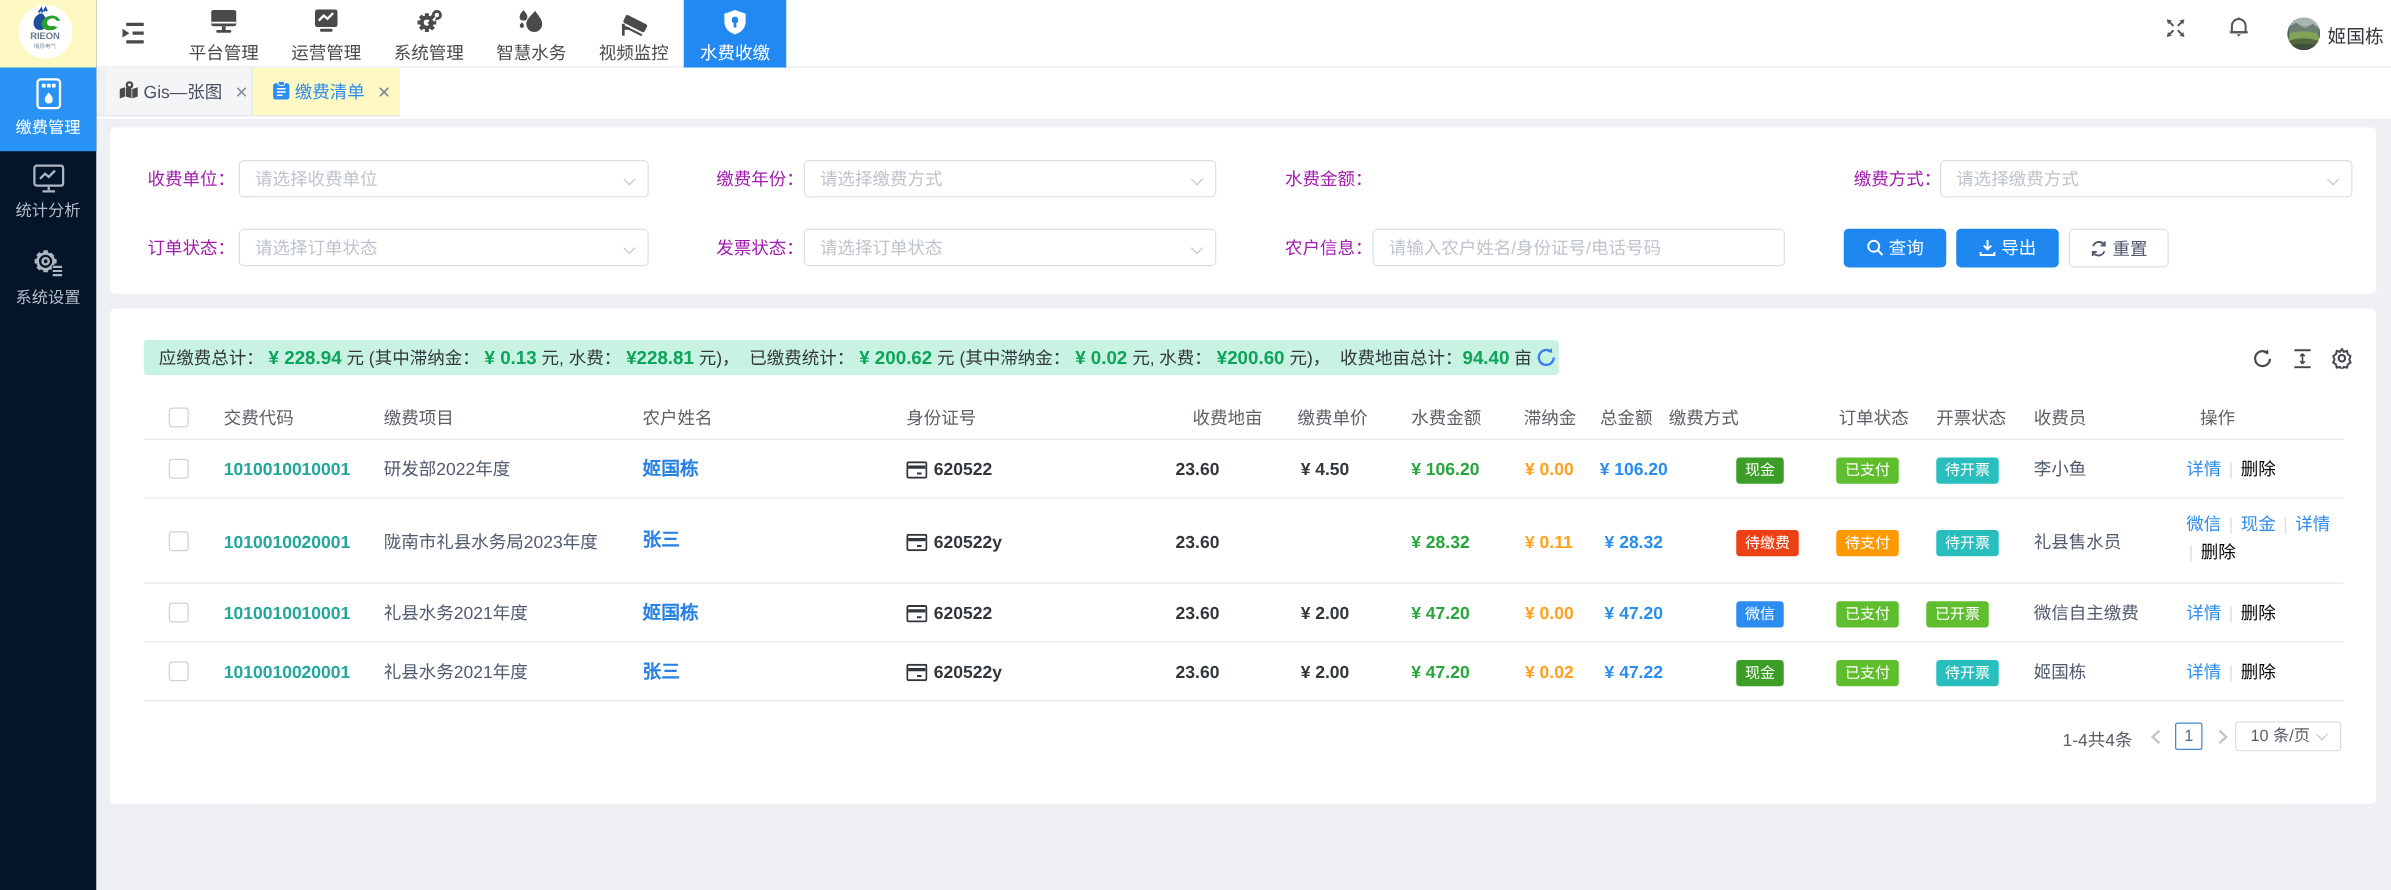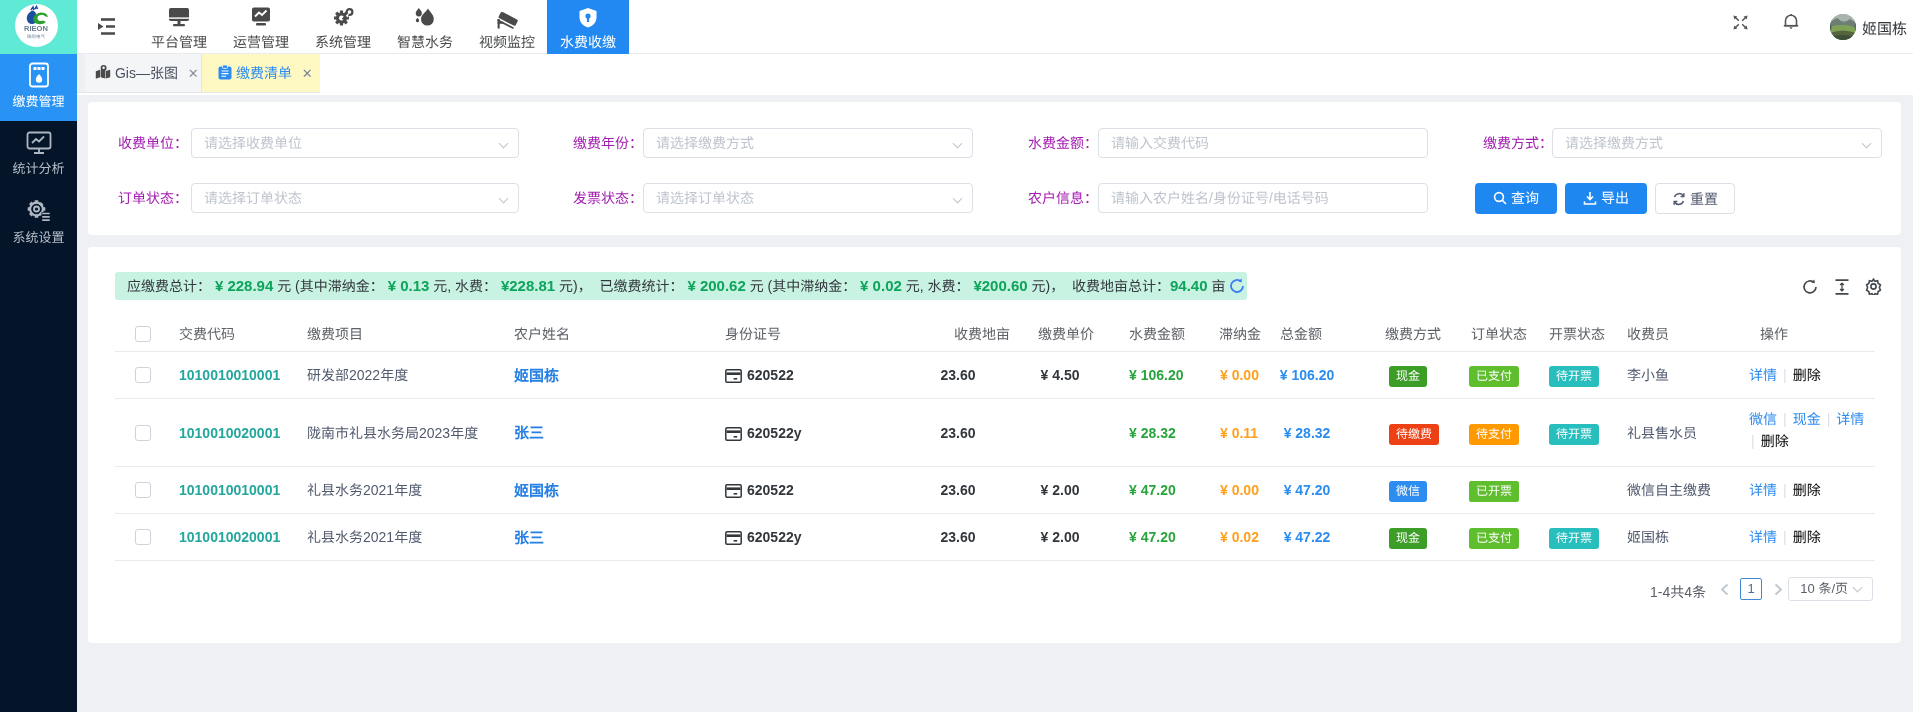--- a/index.html
+++ b/index.html
@@ -3,21 +3,21 @@
 <meta charset="utf-8">
 <style>
 * { margin:0; padding:0; box-sizing:border-box; }
 html,body { width:1913px; height:712px; overflow:hidden; }
 body { font-family:"Liberation Sans", sans-serif; font-size:14px; color:#515a6e; background:#eef0f4; }
 #app { position:relative; width:1913px; height:712px; }
 .abs { position:absolute; }
 
 
 #sidebar { position:absolute; left:0; top:0; width:77px; height:712px; background:#04152a; z-index:5; }
-#logoarea { position:absolute; left:0; top:0; width:77px; height:66px; background:#5eead4; }
+#logoarea { position:absolute; left:0; top:0; width:77px; height:66px; background:#fef9c3; }
 #logocircle { position:absolute; left:15px; top:4px; width:43px; height:43px; border-radius:50%; background:#fff; overflow:hidden; }
 .side-item { position:absolute; left:0; width:77px; text-align:center; color:#b4bcc6; }
 .side-item .txt { display:block; font-size:13px; margin-top:0; }
 #side1 { top:54px; height:67px; background:#2893f4; color:#fff; padding-top:8px; }
 #side2 { top:131px; }
 #side3 { top:198px; }
 
 
 #navbar { position:absolute; left:77px; top:0; width:1836px; height:54px; background:#fff; border-bottom:1px solid #e8eaed; z-index:4; }
 .nav-item { position:absolute; top:0; width:82px; height:54px; text-align:center; color:#494b4d; }
@@ -242,21 +242,20 @@
       <span class="txt">系统设置</span>
     </div>
   </div>
 
   <div class="card" id="card1">
     <div class="flabel" style="left:0px;top:26px;">收费单位：</div>
     <div class="finput" style="left:103px;top:26px;width:328px;">请选择收费单位<i class="chev"></i></div>
     <div class="flabel" style="left:455px;top:26px;">缴费年份：</div>
     <div class="finput" style="left:555px;top:26px;width:330px;">请选择缴费方式<i class="chev"></i></div>
     <div class="flabel" style="left:910px;top:26px;">水费金额：</div>
-    <div class="finput" style="left:1010px;top:26px;width:330px;">请输入交费代码</div>
     <div class="flabel" style="left:1365px;top:26px;">缴费方式：</div>
     <div class="finput" style="left:1464px;top:26px;width:330px;">请选择缴费方式<i class="chev"></i></div>
 
     <div class="flabel" style="left:0px;top:81px;">订单状态：</div>
     <div class="finput" style="left:103px;top:81px;width:328px;">请选择订单状态<i class="chev"></i></div>
     <div class="flabel" style="left:455px;top:81px;">发票状态：</div>
     <div class="finput" style="left:555px;top:81px;width:330px;">请选择订单状态<i class="chev"></i></div>
     <div class="flabel" style="left:910px;top:81px;">农户信息：</div>
     <div class="finput" style="left:1010px;top:81px;width:330px;">请输入农户姓名/身份证号/电话号码</div>
 
@@ -304,21 +303,21 @@
       <span class="cb" style="left:20px;top:10px;"></span>
       <span class="cell" style="left:64px;">交费代码</span>
       <span class="cell" style="left:192px;">缴费项目</span>
       <span class="cell" style="left:399px;">农户姓名</span>
       <span class="cell" style="left:610px;">身份证号</span>
       <span class="cell" style="left:839px;">收费地亩</span>
       <span class="cell" style="left:923px;">缴费单价</span>
       <span class="cell" style="left:1014px;">水费金额</span>
       <span class="cell" style="left:1104px;">滞纳金</span>
       <span class="cell" style="left:1165px;">总金额</span>
-      <span class="cell" style="left:1270px;">缴费方式</span>
+      <span class="cell" style="left:1220px;">缴费方式</span>
       <span class="cell" style="left:1356px;">订单状态</span>
       <span class="cell" style="left:1434px;">开票状态</span>
       <span class="cell" style="left:1512px;">收费员</span>
       <span class="cell" style="left:1645px;">操作</span>
     </div>
 
     <div class="trow" style="top:105px;height:47px;line-height:47px;border-bottom:1px solid #e8ebee;">
       <span class="cb" style="left:20px;top:15px;"></span>
       <span class="cell code" style="left:64px;">1010010010001</span>
       <span class="cell" style="left:192px;">研发部2022年度</span>
@@ -371,21 +370,21 @@
             <rect x="1.5" y="3.4" width="14" height="2.6" fill="#32373c"></rect>
             <rect x="8.6" y="9" width="3.6" height="1.6" fill="#32373c"></rect>
           </svg><span class="idtxt">620522</span></span>
       <span class="cell num" style="left:793px;width:100px;text-align:center;">23.60</span>
       <span class="cell num" style="left:895px;width:100px;text-align:center;">¥ 2.00</span>
       <span class="cell g" style="left:1014px;">¥ 47.20</span>
       <span class="cell o" style="left:1105px;">¥ 0.00</span>
       <span class="cell bl" style="left:1142px;width:100px;text-align:center;">¥ 47.20</span>
       <span class="cell" style="left:1274px;top:13px;line-height:21px;"><span class="badge b-wx">微信</span></span>
       <span class="cell" style="left:1354px;top:13px;line-height:21px;"><span class="badge b-paid">已支付</span></span>
-      <span class="cell" style="left:1354px;top:13px;line-height:21px;"><span class="badge b-paid">已开票</span></span>
+      <span class="cell" style="left:1426px;top:13px;line-height:21px;"><span class="badge b-paid">已开票</span></span>
       <span class="cell" style="left:1512px;">微信自主缴费</span>
       <span class="cell" style="left:1634px;"><span class="oplink">详情</span><span class="opsep">|</span><span class="opdel">删除</span></span>
     </div>
 
     <div class="trow" style="top:267px;height:47px;line-height:47px;border-bottom:1px solid #e8ebee;">
       <span class="cb" style="left:20px;top:15px;"></span>
       <span class="cell code" style="left:64px;">1010010020001</span>
       <span class="cell" style="left:192px;">礼县水务2021年度</span>
       <span class="cell namelink" style="left:399px;">张三</span>
       <span class="cell" style="left:610px;"><svg style="vertical-align:-3px;margin-right:5px;" width="17" height="14" viewBox="0 0 17 14">

